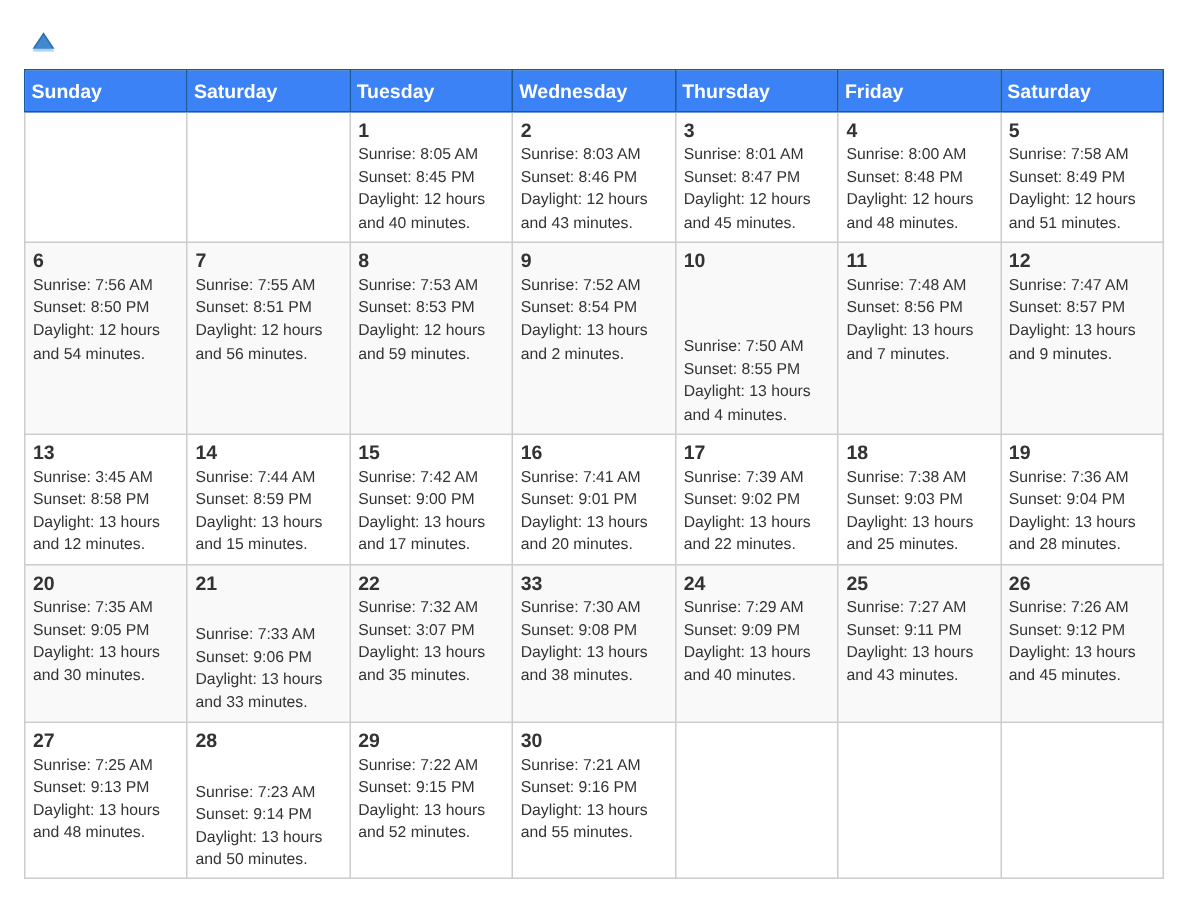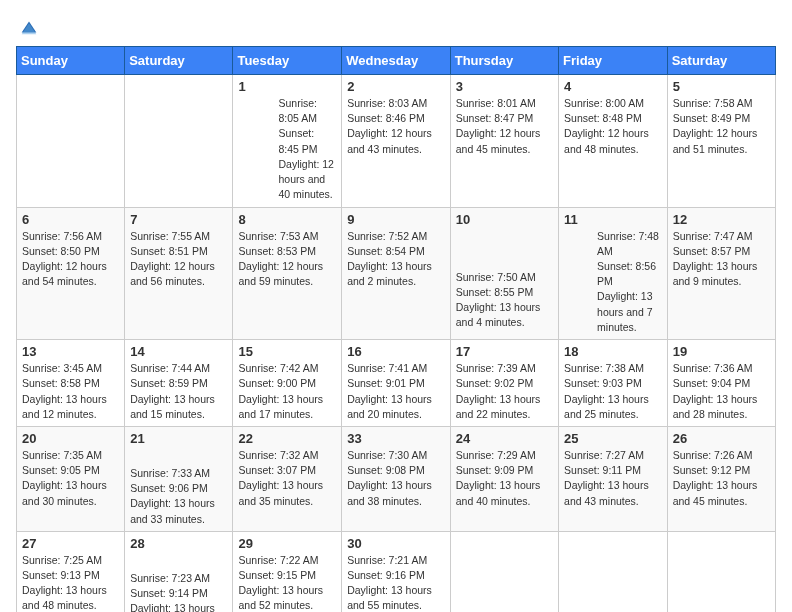--- a/index.html
+++ b/index.html
@@ -127,21 +127,21 @@
         <th>Friday</th>
         <th>Saturday</th>
       </tr>
   </thead>
   <tbody id="calendar-body">
   <tr>
         <td class="empty-cell"></td>
         <td class="empty-cell"></td>
         <td>
           <span class="day-number">1</span>
-          <div class="day-info" style="white-space: pre-line; margin-left: 40px;">Sunrise: 8:05 AM
+          <div class="day-info" style="white-space: pre-line;">Sunrise: 8:05 AM
 Sunset: 8:45 PM
 Daylight: 12 hours and 40 minutes.</div>
         </td>
         <td>
           <span class="day-number">2</span>
           <div class="day-info" style="white-space: pre-line;">Sunrise: 8:03 AM
 Sunset: 8:46 PM
 Daylight: 12 hours and 43 minutes.</div>
         </td>
         <td>
@@ -189,21 +189,21 @@
 Daylight: 13 hours and 2 minutes.</div>
         </td>
         <td>
           <span class="day-number">10</span>
           <div class="day-info" style="white-space: pre-line; margin-top: 43px;">Sunrise: 7:50 AM
 Sunset: 8:55 PM
 Daylight: 13 hours and 4 minutes.</div>
         </td>
         <td>
           <span class="day-number">11</span>
-          <div class="day-info" style="white-space: pre-line; margin-left: 33px;">Sunrise: 7:48 AM
+          <div class="day-info" style="white-space: pre-line;">Sunrise: 7:48 AM
 Sunset: 8:56 PM
 Daylight: 13 hours and 7 minutes.</div>
         </td>
         <td>
           <span class="day-number">12</span>
           <div class="day-info" style="white-space: pre-line;">Sunrise: 7:47 AM
 Sunset: 8:57 PM
 Daylight: 13 hours and 9 minutes.</div>
         </td>
       </tr>

